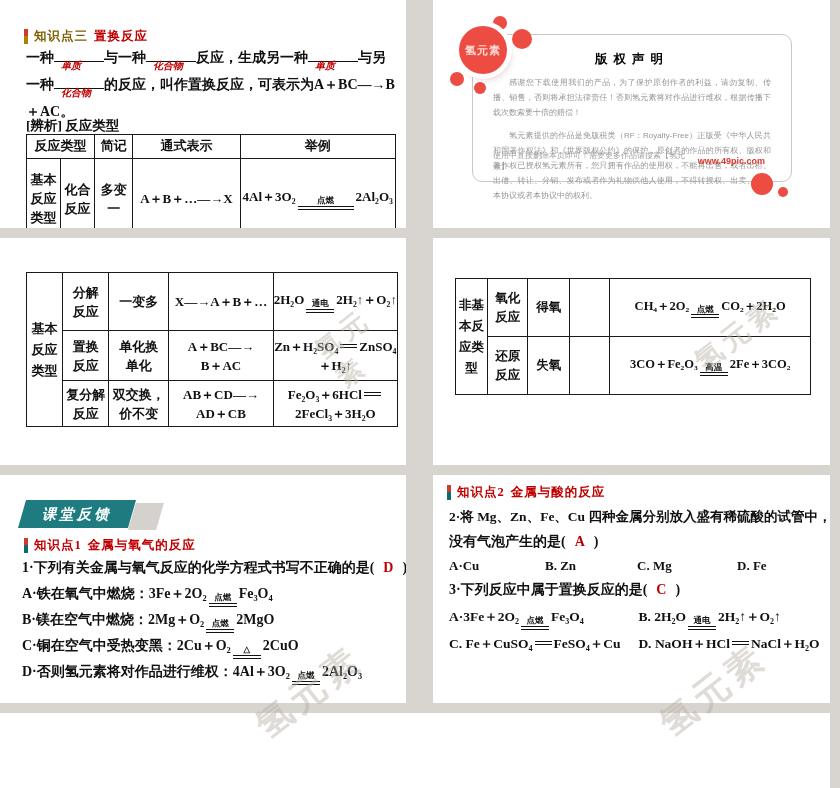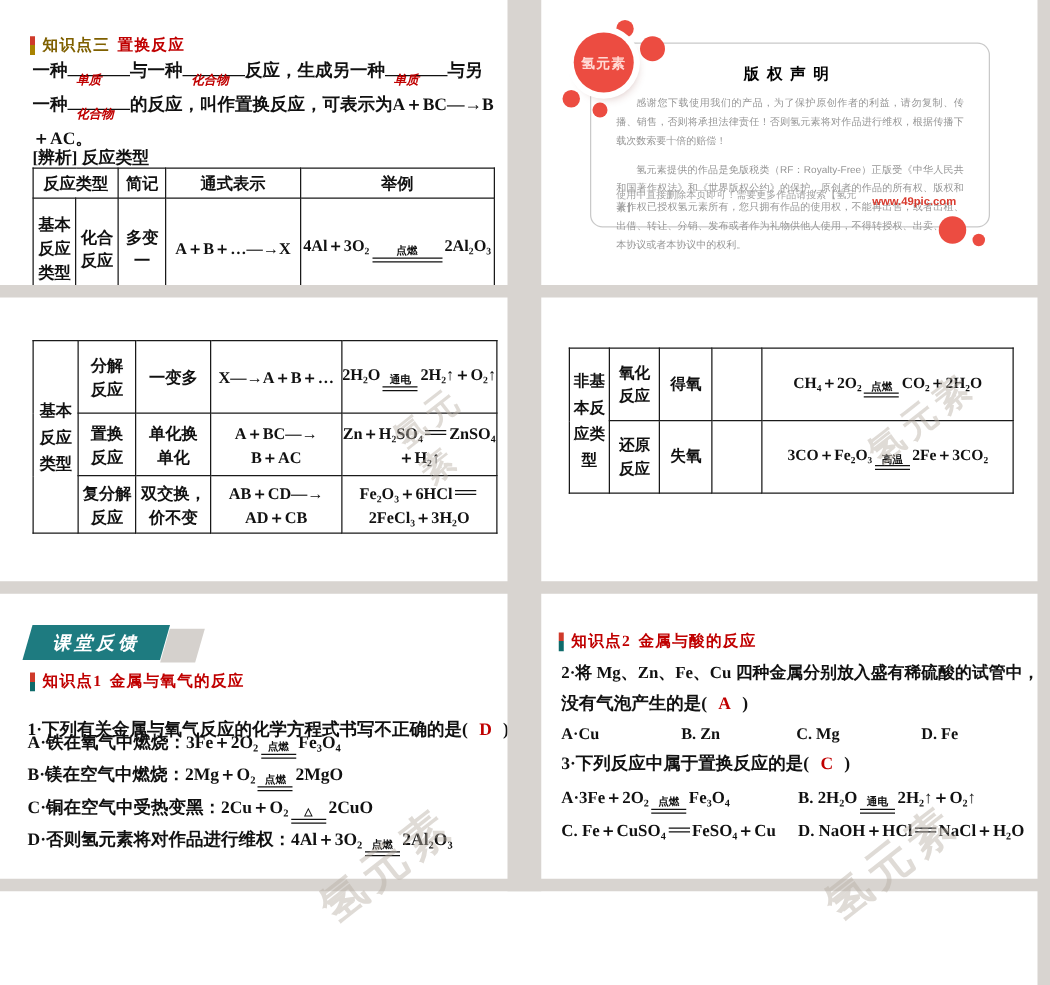--- a/index.html
+++ b/index.html
@@ -7,21 +7,21 @@
     width:840px;height:788px;position:relative;overflow:hidden;
     background:#fff;font-family:"Liberation Serif",serif;color:#111;
   }
   .band{position:absolute;background:#d8d4d0;z-index:5;}
   .panel{position:absolute;background:#fff;overflow:hidden;z-index:1;}
   #p1{left:0;top:0;width:406px;height:228px;}
   #p2{left:433px;top:0;width:397px;height:228px;}
   #p3{left:0;top:238px;width:406px;height:227px;}
   #p4{left:433px;top:238px;width:397px;height:227px;}
   #p5{left:0;top:475px;width:406px;height:228px;}
-  #p6{left:433px;top:479px;width:397px;height:276px;}
+  #p6{left:433px;top:458px;width:397px;height:276px;}
 
   
   .kp{position:absolute;display:flex;align-items:center;gap:6px;font-weight:700;font-size:12.5px;white-space:nowrap;}
   .kpbar{width:4px;height:15px;flex:0 0 4px;}
   .kpbar.tl{background:linear-gradient(#cf3a2b 0 48%,#a98300 48% 100%);}
   .kpbar.bt{background:linear-gradient(#cf3a2b 0 48%,#0e6b6b 48% 100%);}
   .kp .olv{color:#7f6000;letter-spacing:1px;}
   .kp .red{letter-spacing:1px;}
   .red{color:#c00000;}
 
@@ -104,21 +104,21 @@
   <div class="analysis">[辨析] 反应类型</div>
   <table class="t1">
     <colgroup>
         <col style="width:34px">
         <col style="width:34px">
         <col style="width:38px">
         <col style="width:107px">
         <col style="width:155px">
       </colgroup>
     <tbody>
-        <tr style="height:24px;">
+        <tr style="height:24px;font-family:Liberation Mono, monospace;">
       <td colspan="2">反应类型</td>
       <td>简记</td>
       <td>通式表示</td>
       <td>举例</td>
     </tr>
     <tr style="height:80px;">
       <td style="line-height:19px;">基本反应类型</td>
       <td>
             <div class="fline">化合</div>
             <div class="fline">反应</div>
@@ -267,21 +267,21 @@
     <span class="grayp"></span>
     <span class="tealp">
         <span>课堂反馈</span>
       </span>
   </div>
   <div class="kp" style="left:24px;top:62px;">
     <span class="kpbar bt"></span>
     <span class="red">知识点1</span>
     <span class="red">金属与氧气的反应</span>
   </div>
-  <div class="line" style="top:100px;">
+  <div class="line" style="top:84px;">
     <span>1·下列有关金属与氧气反应的化学方程式书写不正确的是(</span><span class="red ansl">D</span><span>)</span>
   </div>
   <div class="line" style="top:110px;">
     <span>A·铁在氧气中燃烧：</span><span><span>3Fe＋2O₂</span><span class="rxn">
           <span class="cond">点燃</span>
           <span class="rxnbar"></span>
         </span><span>Fe₃O₄</span></span>
   </div>
   <div class="line" style="top:136px;">
     <span>B·镁在空气中燃烧：</span><span><span>2Mg＋O₂</span><span class="rxn">

